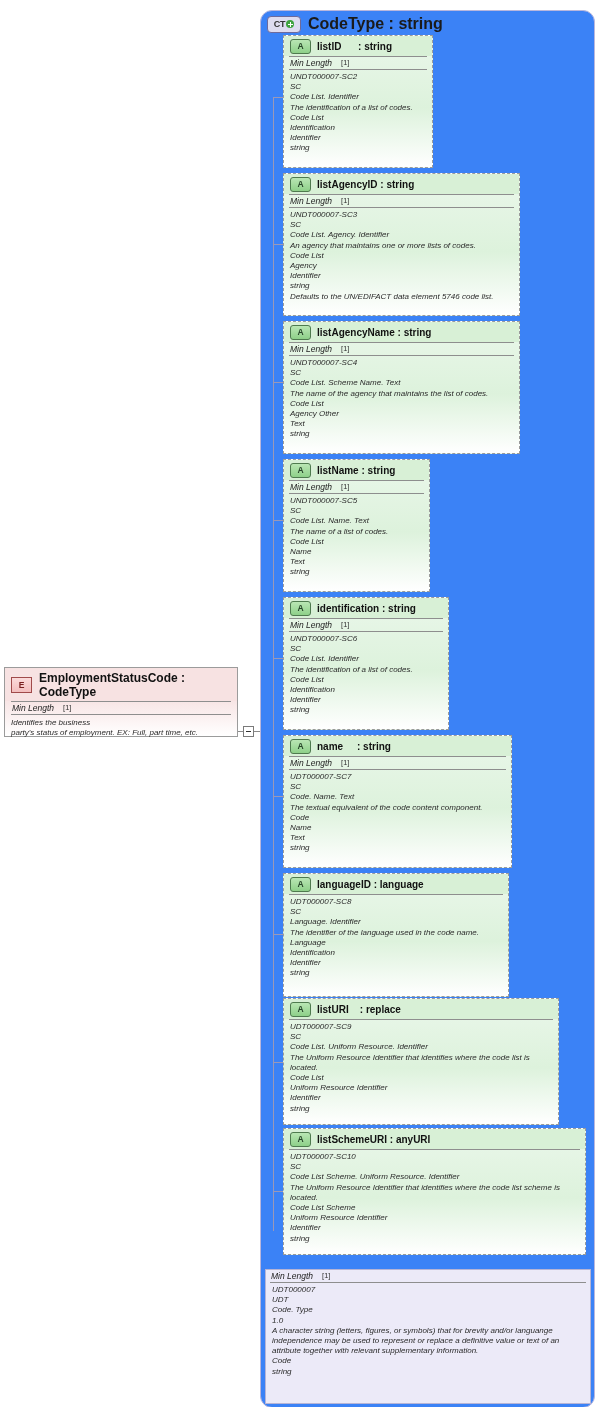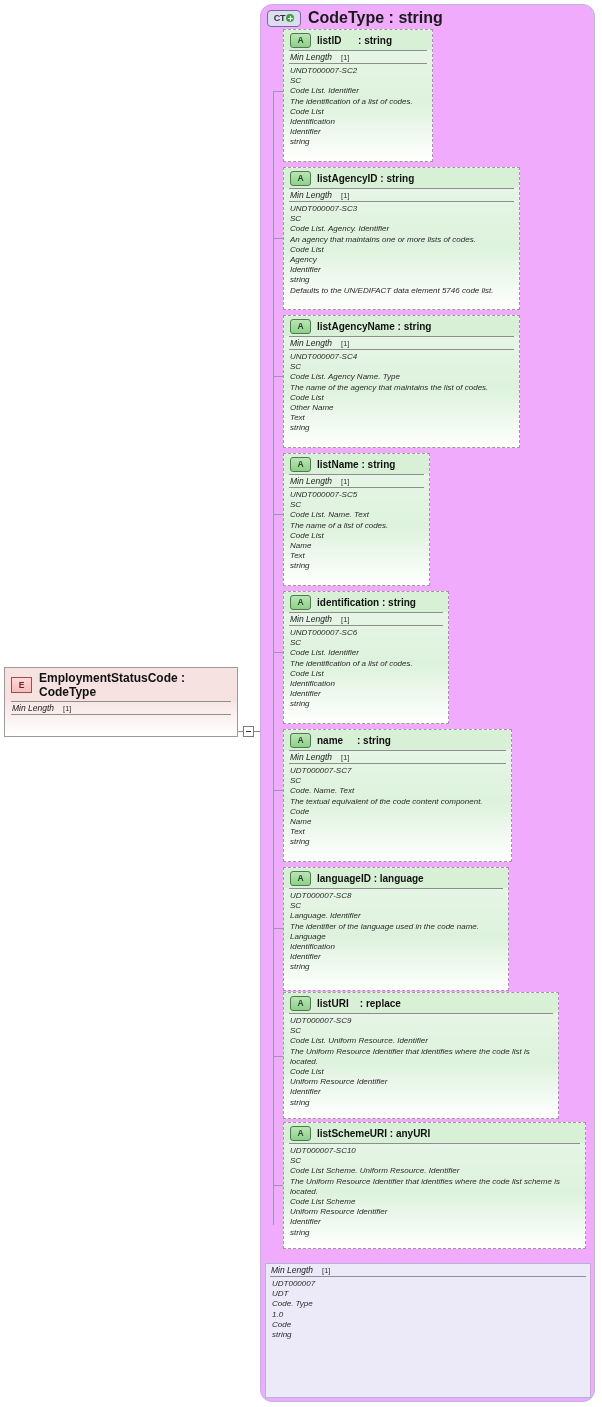--- a/index.html
+++ b/index.html
@@ -10,23 +10,23 @@
     width: 602px; height: 1407px;
     position: relative;
     font-family: "Liberation Sans", sans-serif;
     overflow: hidden;
   }
   .canvas { position: absolute; inset: 0; }
 
   
   .ct-container {
     position: absolute;
-    left: 260px; top: 4px;
+    left: 260px; top: 10px;
     width: 335px; height: 1398px;
-    background: #f0abfc;
+    background: #3b82f6;
     border: 1px solid #b9b7dd;
     border-radius: 12px;
     box-sizing: border-box;
   }
   .ct-header {
     position: absolute;
     left: 6px; top: 4px;
     display: flex; align-items: center; gap: 7px;
     height: 18px;
   }
@@ -93,21 +93,21 @@
   .attr-name {
     font-size: 10px; font-weight: bold; color: #111;
     white-space: pre;
   }
   .facet-row {
     margin: 0 5px;
     border-top: 1px solid #8e8e8e;
     border-bottom: 1px solid #8e8e8e;
     padding: 1px 0 1px 1px;
     font-size: 8.5px; font-style: italic; color: #222;
-    display: flex; align-items: flex-end; gap: 9px;
+    display: flex; align-items: flex-start; gap: 9px;
     background: transparent;
   }
   .facet-row .card { font-style: normal; font-size: 7.5px; color: #333; }
   .body-lines {
     padding: 2px 5px 4px 6px;
     font-size: 8px; font-style: italic; color: #2a2a2a;
     line-height: 10.2px;
   }
   .body-lines div { white-space: normal; }
 
@@ -181,20 +181,24 @@
 
   <div class="elem-box">
     <div class="hdr">
       <span class="e-icon">E</span>
       <span class="elem-name">EmploymentStatusCode : CodeType</span>
     </div>
     <div class="facet-row">
       <span>Min Length</span>
       <span class="card">[1]</span>
     </div>
+    <div class="body-lines">
+      <div>Identifies the business</div>
+      <div>party's status of employment. EX: Full, part time, etc.</div>
+    </div>
   </div>
 
   <div class="conn-line" style="left:238px; top:731px; width:6px;"></div>
   <div class="minus-box" style="left:243px; top:726px;"></div>
   <div class="conn-line" style="left:254px; top:731px; width:18px;"></div>
 
   <div class="ct-container">
 
     <div class="ct-header">
       <span class="ct-icon">
@@ -257,24 +261,24 @@
         <span class="a-icon">A</span>
         <span class="attr-name">listAgencyName : string</span>
       </div>
       <div class="facet-row">
         <span>Min Length</span>
         <span class="card">[1]</span>
       </div>
       <div class="body-lines">
         <div>UNDT000007-SC4</div>
         <div>SC</div>
-        <div>Code List. Agency Name. Type</div>
+        <div>Code List. Scheme Name. Text</div>
         <div>The name of the agency that maintains the list of codes.</div>
         <div>Code List</div>
-        <div>Other Name</div>
+        <div>Agency Other</div>
         <div>Text</div>
         <div>string</div>
       </div>
     </div>
 
     <div class="elbow" style="left:12px; top:509px; width:10px; height:1px;"></div>
     <div class="attr-box" style="left:22px; top:448px; width:147px; height:133px;">
       <div class="hdr">
         <span class="a-icon">A</span>
         <span class="attr-name">listName : string</span>
@@ -399,19 +403,20 @@
     <div class="ct-footer">
       <div class="facet-row">
         <span>Min Length</span>
         <span class="card">[1]</span>
       </div>
       <div class="body-lines">
         <div>UDT000007</div>
         <div>UDT</div>
         <div>Code. Type</div>
         <div>1.0</div>
+        <div>A character string (letters, figures, or symbols) that for brevity and/or languange independence may be used to represent or replace a definitive value or text of an attribute together with relevant supplementary information.</div>
         <div>Code</div>
         <div>string</div>
       </div>
     </div>
 
   </div>
 </div>
 
 </body></html>

